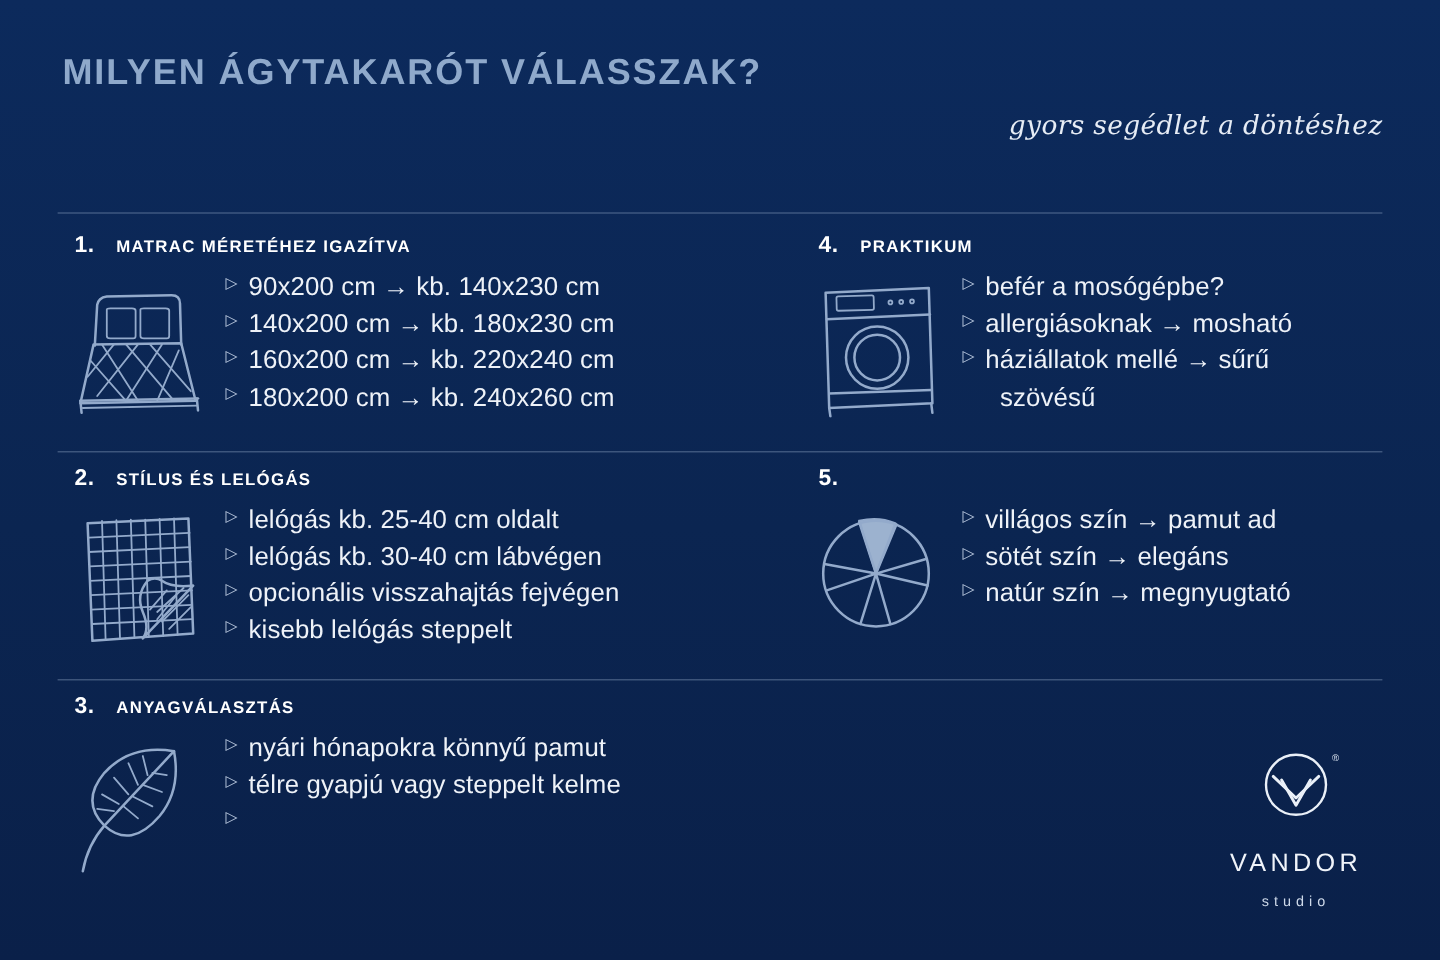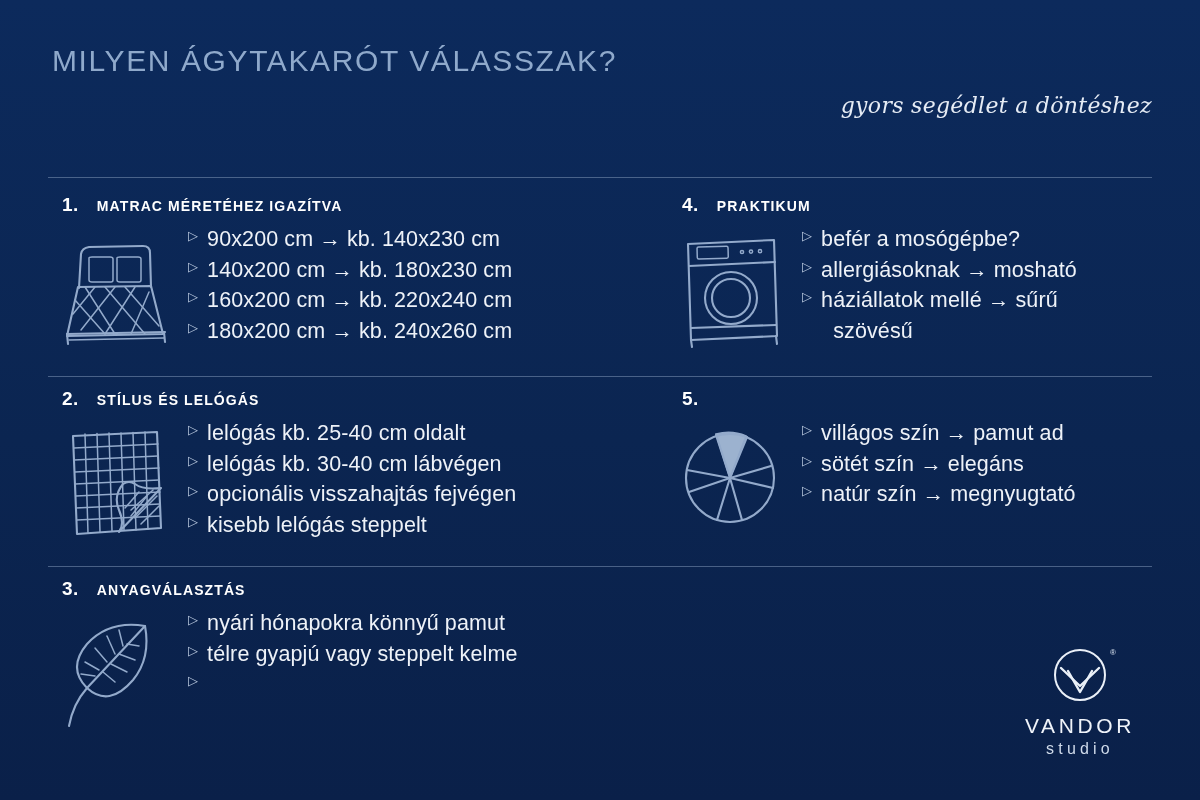--- a/index.html
+++ b/index.html
@@ -26,21 +26,21 @@
   
   .header {
     position: absolute;
     left: 52px;
     top: 44px;
     width: 1100px;
   }
   .title {
     font-size: 30px;
     letter-spacing: 1.6px;
-    font-weight: 400;
+    font-weight: 700;
     color: #8fa9cb;
     margin: 0;
     line-height: 1.1;
   }
   .subtitle {
     font-family: "DejaVu Serif", "Liberation Serif", serif;
     font-style: italic;
     font-size: 22px;
     color: #e6ecf5;
     margin: 16px 0 0 0;
@@ -143,29 +143,29 @@
   }
   .logo-mark { position: relative; display: inline-block; }
   .logo-reg {
     position: absolute;
     right: -7px;
     top: 2px;
     font-size: 8px;
     color: #dbe4f0;
   }
   .logo-word {
-    margin-top: 6px;
+    margin-top: 20px;
     font-size: 21px;
     letter-spacing: 3.6px;
     color: #f0f4fa;
     font-weight: 400;
   }
   .logo-sub {
-    margin-top: 2px;
-    font-size: 16px;
+    margin-top: 12px;
+    font-size: 12px;
     letter-spacing: 4.2px;
     color: #cfdaea;
   }
 
   svg { display: block; }
   .ink { stroke: #93aacb; fill: none; stroke-width: 2.1; stroke-linecap: round; stroke-linejoin: round; }
   .ink-thin { stroke: #93aacb; fill: none; stroke-width: 1.5; stroke-linecap: round; stroke-linejoin: round; }
   .ink-fill { fill: #9cb2cf; stroke: #93aacb; stroke-width: 1.6; }
 </style>
 </head>

